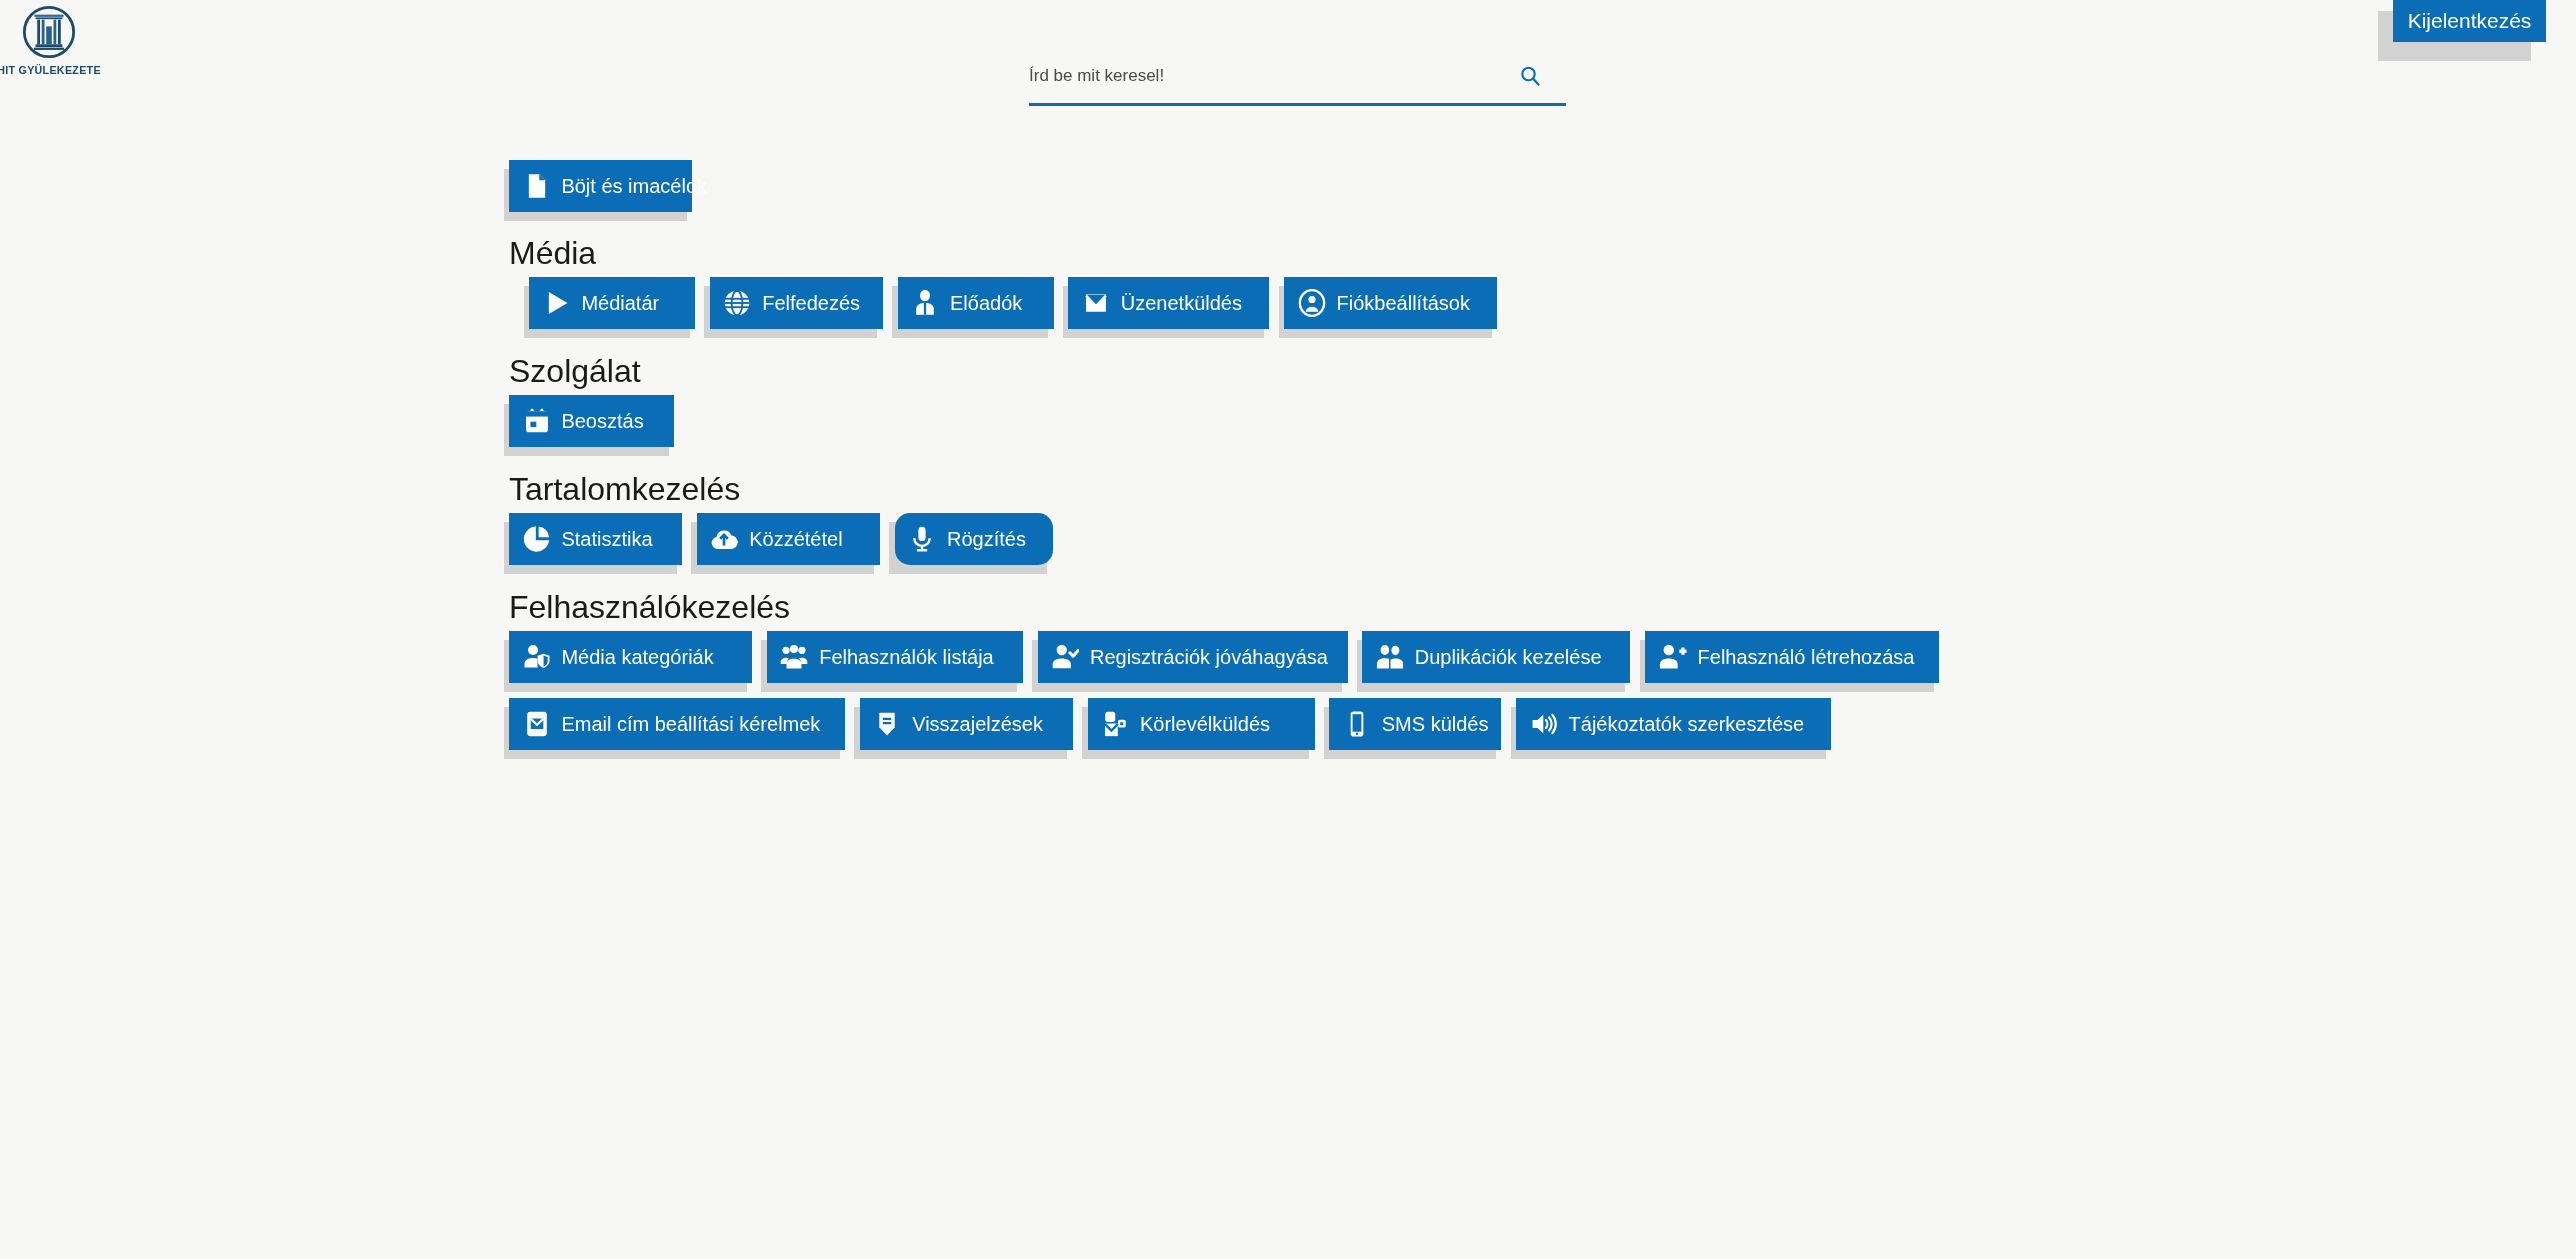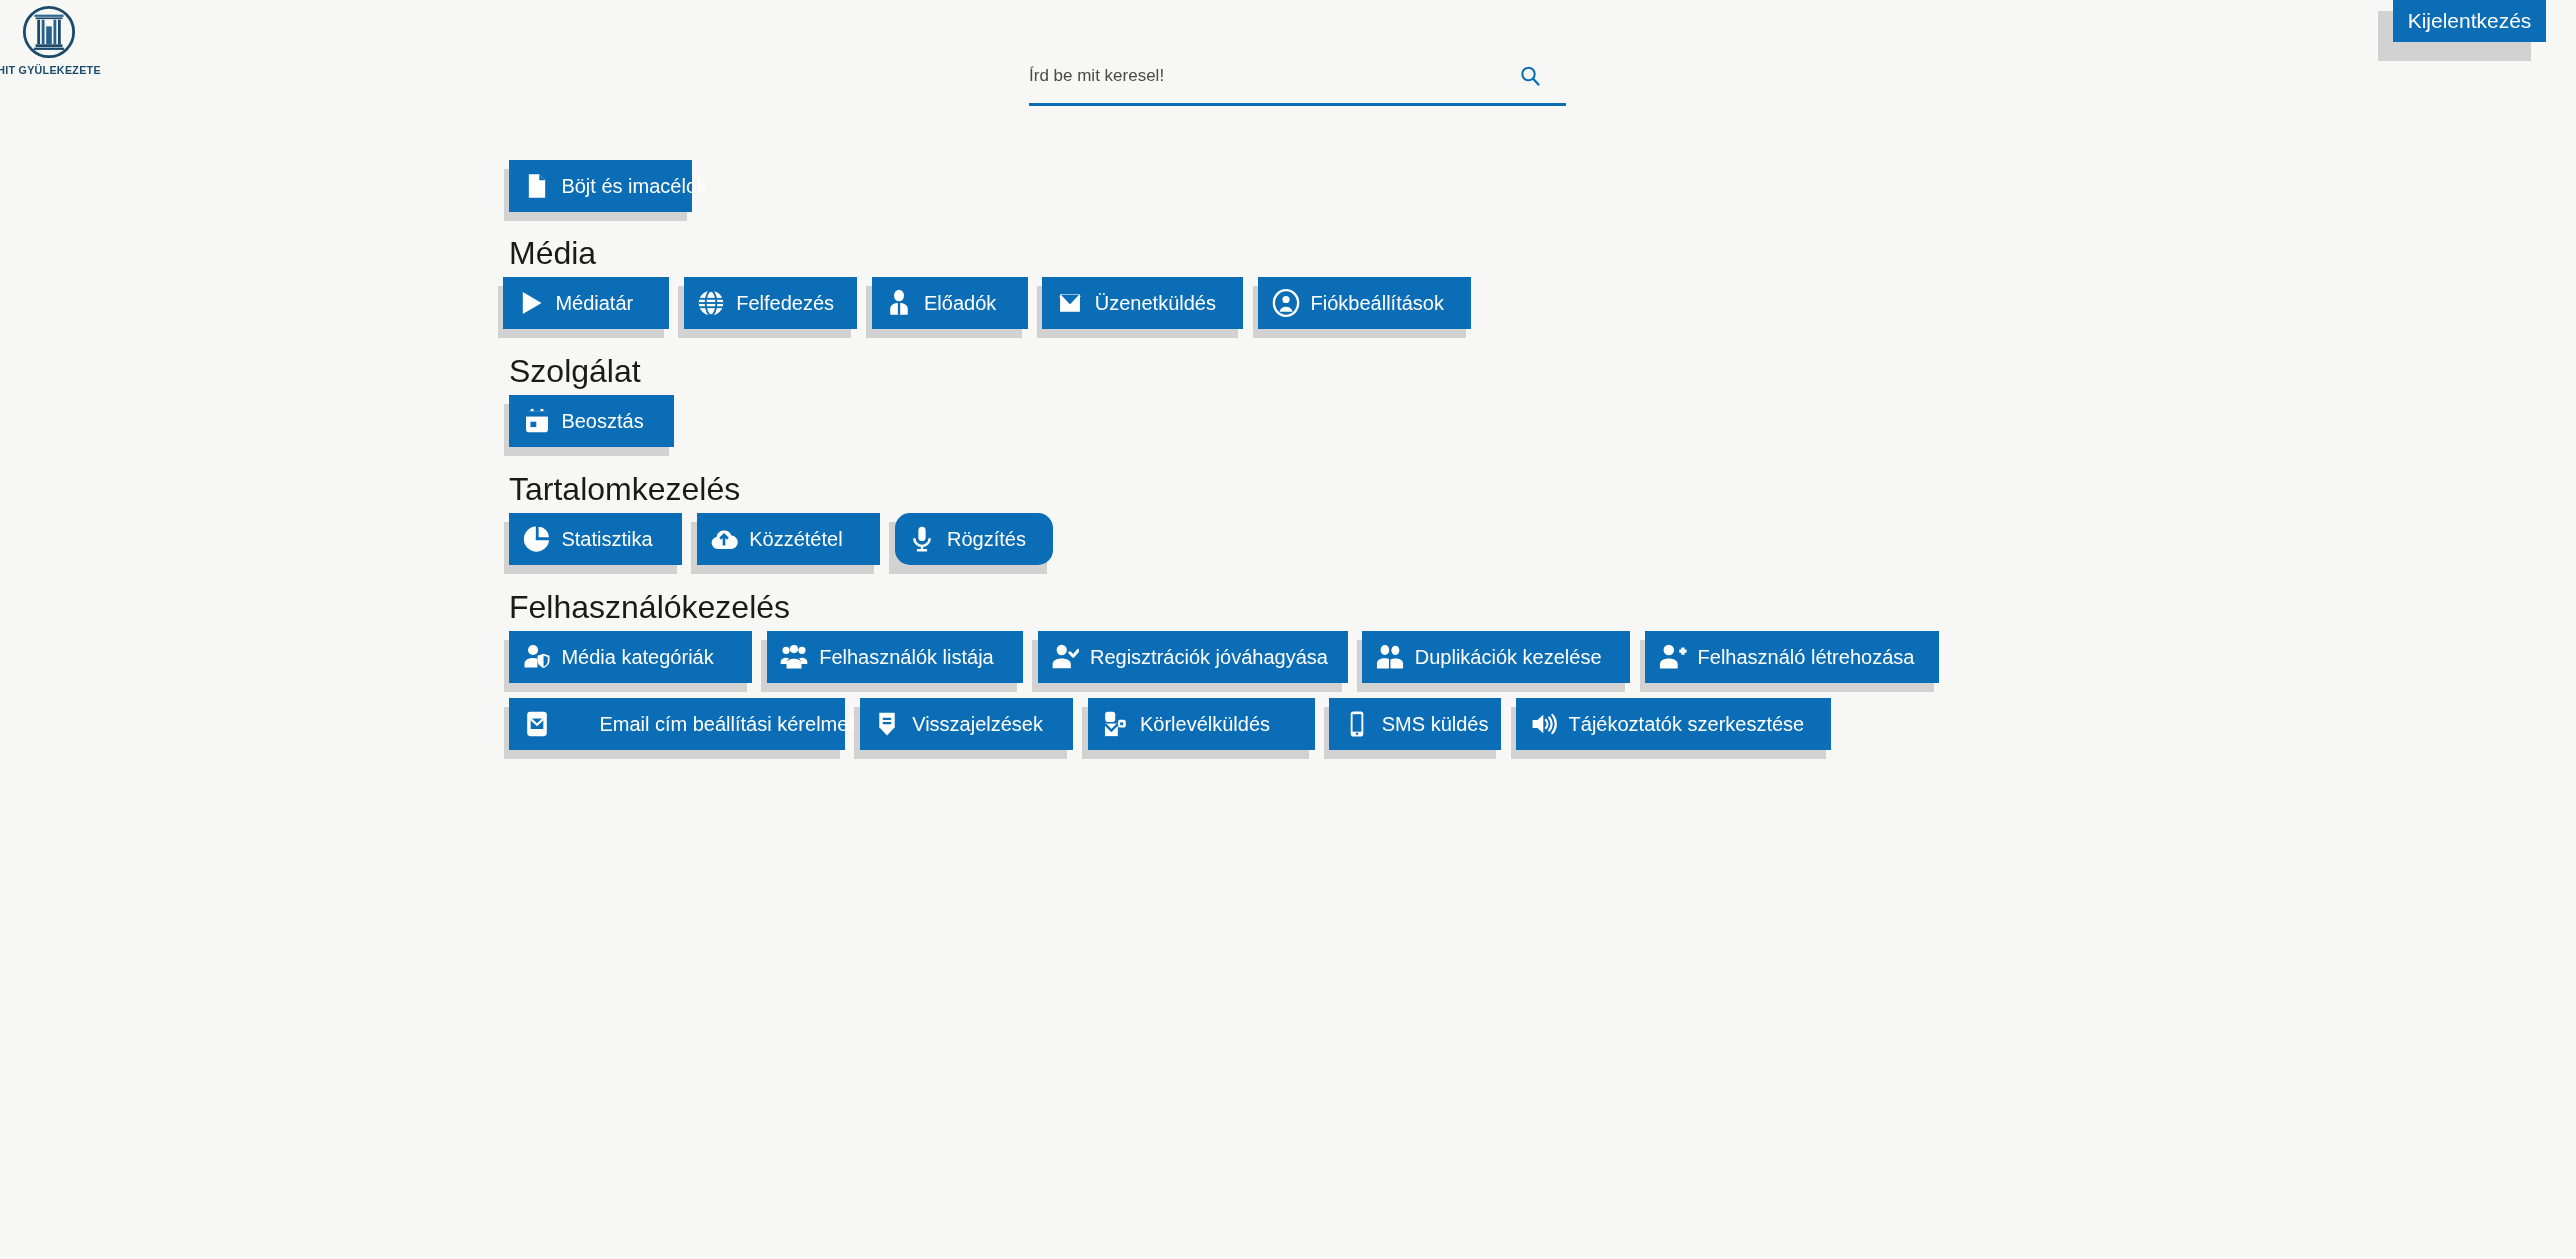--- a/index.html
+++ b/index.html
@@ -175,21 +175,21 @@
             <svg viewBox="0 0 24 24">
               <path d="M5 2h9l5 5v15H5z" fill="#fff"></path>
               <path d="M14 2v5h5z" fill="#0b6db5"></path>
             </svg>
           </span>
           <span class="lbl">Böjt és imacélok</span>
         </button>
       </div>
     </div>
     <div class="section-title" style="left: 509px; top: 235px;">Média</div>
-    <div class="btn-row" style="left: 503px; top: 277px;">
+    <div class="btn-row" style="left: 529px; top: 277px;">
       <div class="tile">
         <div class="shadow"></div>
         <button class="face" style="width: 166px;">
           <span class="ico">
             <svg viewBox="0 0 24 24">
               <path d="M5 2.5 21 12 5 21.5z" fill="#fff"></path>
             </svg>
           </span>
           <span class="lbl">Médiatár</span>
         </button>
@@ -382,21 +382,21 @@
               <rect x="19.1" y="3.9" width="2.8" height="6.2" fill="#fff"></rect>
             </svg>
           </span>
           <span class="lbl">Felhasználó létrehozása</span>
         </button>
       </div>
     </div>
     <div class="btn-row" style="left: 509px; top: 698px;">
       <div class="tile">
         <div class="shadow"></div>
-        <button class="face" style="width: 336px; gap: 38px;">
+        <button class="face" style="width: 336px;">
           <span class="ico">
             <svg viewBox="0 0 24 24">
               <rect x="3.6" y="1.6" width="16.8" height="20.8" rx="2.6" fill="#fff"></rect>
               <path d="M6.6 7.3h10.8v9H6.6z" fill="#0b6db5"></path>
               <path d="M6.6 7.6 12 12.6l5.4-5" fill="none" stroke="#fff" stroke-width="1.9"></path>
             </svg>
           </span>
           <span class="lbl">Email cím beállítási kérelmek</span>
         </button>
       </div>

